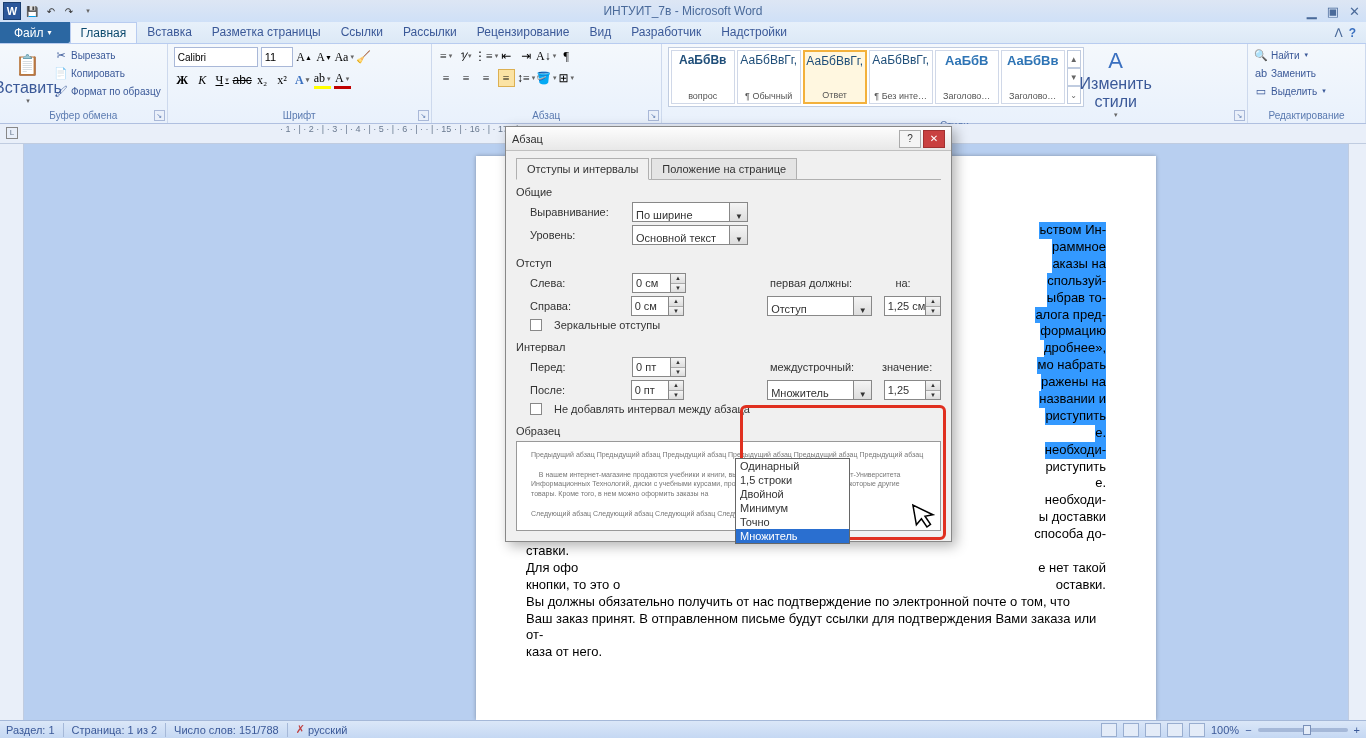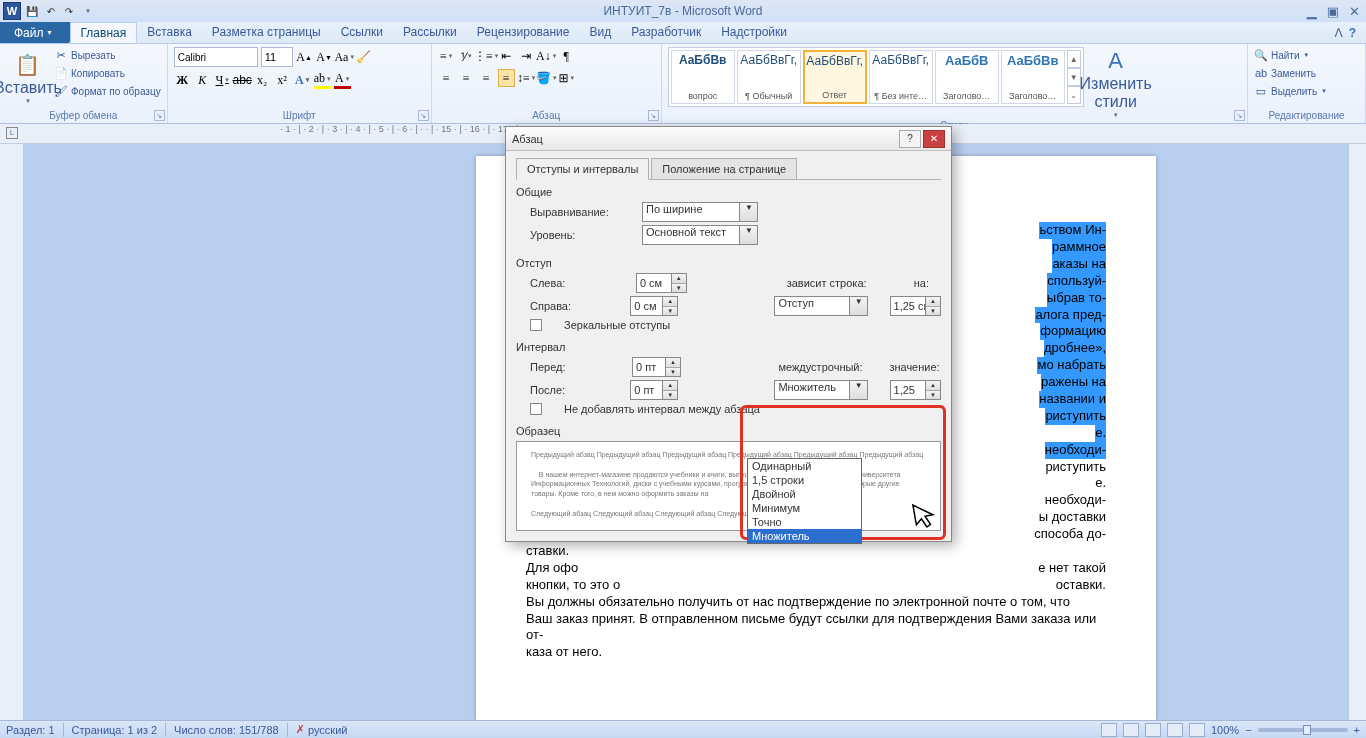--- a/index.html
+++ b/index.html
@@ -62,23 +62,23 @@
 .dialog { position: absolute; left: 505px; top: 126px; width: 447px; background: #f0f0f0; border: 1px solid #888; box-shadow: 4px 4px 12px rgba(0,0,0,.3); font-size: 11px; color: #333; }
 .dlg-title { height: 24px; background: linear-gradient(#fdfdfd,#e8e8e8); display: flex; align-items: center; padding: 0 6px; border-bottom: 1px solid #c0c0c0; }
 .dlg-title .t { flex: 1; }
 .dlg-btn { width: 22px; height: 18px; border: 1px solid #aaa; display: flex; align-items: center; justify-content: center; margin-left: 2px; font-size: 10px; background: #f4f4f4; }
 .dlg-close { background: #c94040; color: #fff; border-color: #a03030; }
 .dlg-body { padding: 6px 10px 10px; }
 .dlg-tabs { display: flex; border-bottom: 1px solid #b0b0b0; margin-bottom: 6px; }
 .dlg-tab { padding: 4px 10px; border: 1px solid #b0b0b0; background: #e4e4e4; margin-right: 2px; position: relative; top: 1px; }
 .dlg-tab.active { background: #f0f0f0; border-bottom: 1px solid #f0f0f0; }
 .fs-lbl { font-size: 11px; color: #333; margin: 6px 0 4px; }
-.frow { display: flex; align-items: center; margin: 3px 0; gap: 22px; padding-left: 14px; }
+.frow { display: flex; align-items: center; margin: 3px 0; gap: 12px; padding-left: 14px; }
 .flbl { width: 90px; }
-.fcombo { height: 20px; border: 1px solid #888; background: #fff; display: flex; align-items: flex-start; padding: 0 3px; position: relative; }
+.fcombo { height: 20px; border: 1px solid #888; background: #fff; display: flex; align-items: flex-end; padding: 0 3px; position: relative; }
 .fcombo::after { content: ""; position: absolute; right: 0; top: 0; bottom: 0; width: 17px; background: linear-gradient(#f4f4f4,#ddd); border-left: 1px solid #888; }
 .fcombo .arr { position: absolute; right: 4px; font-size: 8px; z-index: 1; color:#333; }
 .fspin { width: 54px; height: 20px; border: 1px solid #888; background: #fff; display: flex; align-items: center; padding: 0 3px; position: relative; }
 .fspin .spn { position: absolute; right: 0; top: 0; bottom: 0; width: 15px; display: flex; flex-direction: column; border-left:1px solid #888;}
 .fspin .spn div { flex: 1; background: linear-gradient(#f4f4f4,#ddd); font-size: 6px; display: flex; align-items: center; justify-content: center; }
 .fspin .spn div:first-child { border-bottom:1px solid #aaa; }
 .chk { width: 12px; height: 12px; border: 1px solid #888; background: #fff; }
 .highlight-box { position: absolute; border: 3px solid #e03020; border-radius: 6px; pointer-events: none; }
 .dropdown-open { position: absolute; background: #fff; border: 1px solid #666; font-size: 11px; }
 .dd-item { padding: 1px 4px; }
@@ -419,21 +419,21 @@
     <div class="frow">
       <span class="flbl">Слева:</span>
       <div class="fspin">
           <span>0 см</span>
           <div class="spn">
             <div>▲</div>
             <div>▼</div>
           </div>
         </div>
       <span style="width:60px;"></span>
-      <span style="width:100px;">зависит строка:</span>
+      <span style="width:100px;">первая должны:</span>
       <span style="width:42px;text-align:center;">на:</span>
     </div>
     <div class="frow">
       <span class="flbl">Справа:</span>
       <div class="fspin">
           <span>0 см</span>
           <div class="spn">
             <div>▲</div>
             <div>▼</div>
           </div>
@@ -501,21 +501,21 @@
     <div class="preview">
       Предыдущий абзац Предыдущий абзац Предыдущий абзац Предыдущий абзац Предыдущий абзац Предыдущий абзац<br><br>
       &nbsp;&nbsp;&nbsp;&nbsp;В нашем интернет-магазине продаются учебники и книги, выпущенные издательством Интернет-Университета Информационных Технологий, диски с учебными курсами, программное обеспечение, а также некоторые другие товары. Кроме того, в нем можно оформить заказы на<br><br>
       Следующий абзац Следующий абзац Следующий абзац Следующий абзац Следующий абзац
     </div>
 
   </div>
 
   <div class="highlight-box" style="left:234px;top:278px;width:206px;height:135px;"></div>
 
-  <div class="dropdown-open" style="left:241px;top:331px;width:115px;">
+  <div class="dropdown-open" style="left:229px;top:331px;width:115px;">
     <div class="dd-item">Одинарный</div>
     <div class="dd-item">1,5 строки</div>
     <div class="dd-item">Двойной</div>
     <div class="dd-item">Минимум</div>
     <div class="dd-item">Точно</div>
     <div class="dd-item sel">Множитель</div>
   </div>
 </div>
 
 <svg class="cursor-arrow" style="left:913px;top:501px;" width="26" height="30">

